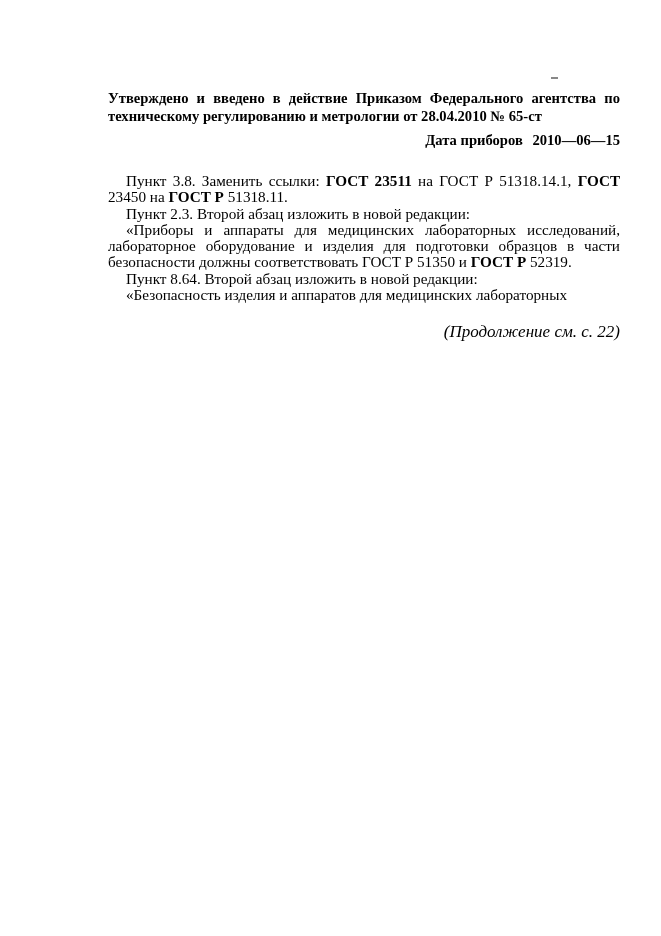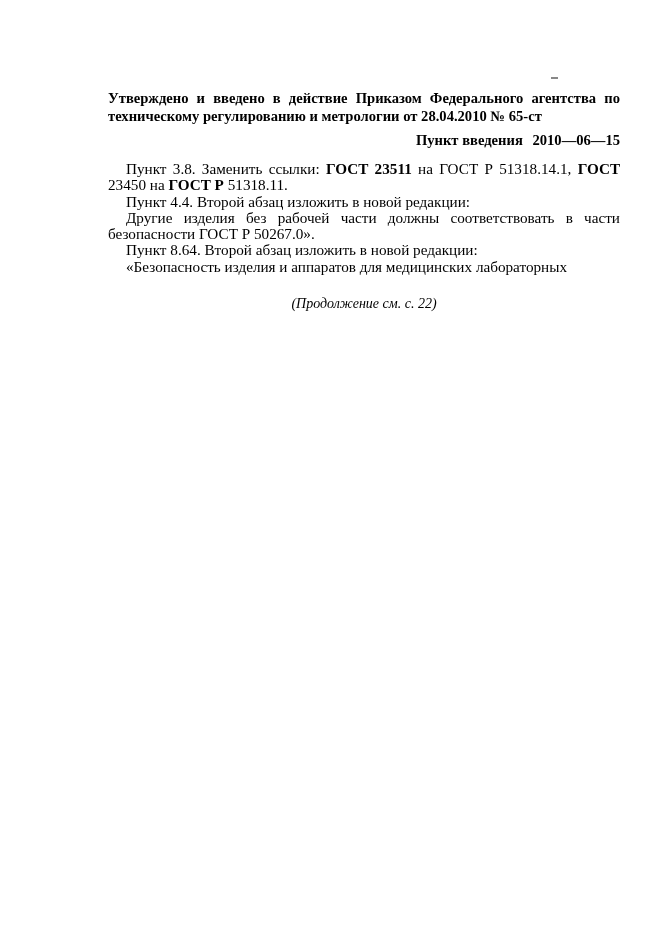--- a/index.html
+++ b/index.html
@@ -50,64 +50,64 @@
       font-weight: bold;
       font-size: 14.6px;
       line-height: 18px;
       text-align: right;
       margin: 6px 0 0 0;
     }
     .date-line .date-value {
       margin-left: 6px;
     }
     .body-text {
-      margin-top: 12px;
+      margin-top: 24px;
       font-size: 15.2px;
       line-height: 16.3px;
     }
     .body-text p {
       margin: 0;
       text-indent: 18px;
       text-align: justify;
     }
     .body-text p.last-line-left {
       text-align-last: left;
     }
     .b {
       font-weight: bold;
     }
     .continuation {
       margin-top: 20px;
-      text-align: center;
+      text-align: right;
       font-style: italic;
-      font-size: 14px;
+      font-size: 17px;
       line-height: 18px;
     }
   </style>
 </head>
 <body>
 
 <div class="speck"></div>
 
 <div class="page">
 
   <p class="approved">Утверждено и введено в действие Приказом Федерального агентства по техническому регулированию и метрологии от 28.04.2010 № 65-ст</p>
 
   <p class="date-line">
-    <span>Пункт введения</span>
+    <span>Дата приборов</span>
     <span class="date-value">2010—06—15</span>
   </p>
 
   <div class="body-text">
     <p><span>Пункт 3.8. Заменить ссылки: </span><span class="b">ГОСТ 23511</span><span> на ГОСТ Р 51318.14.1, </span><span class="b">ГОСТ</span><span> 23450 на </span><span class="b">ГОСТ Р</span><span> 51318.11.</span></p>
 
-    <p>Пункт 4.4. Второй абзац изложить в новой редакции:</p>
+    <p>Пункт 2.3. Второй абзац изложить в новой редакции:</p>
 
+    <p><span>«Приборы и аппараты для медицинских лабораторных исследований, лабораторное оборудование и изделия для подготовки образцов в части безопасности должны соответствовать ГОСТ Р 51350 и </span><span class="b">ГОСТ Р</span><span> 52319.</span></p>
 
-    <p>Другие изделия без рабочей части должны соответствовать в части безопасности ГОСТ Р 50267.0».</p>
 
     <p>Пункт 8.64. Второй абзац изложить в новой редакции:</p>
 
     <p class="last-line-left">«Безопасность изделия и аппаратов для медицинских лабораторных</p>
   </div>
 
   <div class="continuation">(Продолжение см. с. 22)</div>
 </div>
 
 </body></html>

